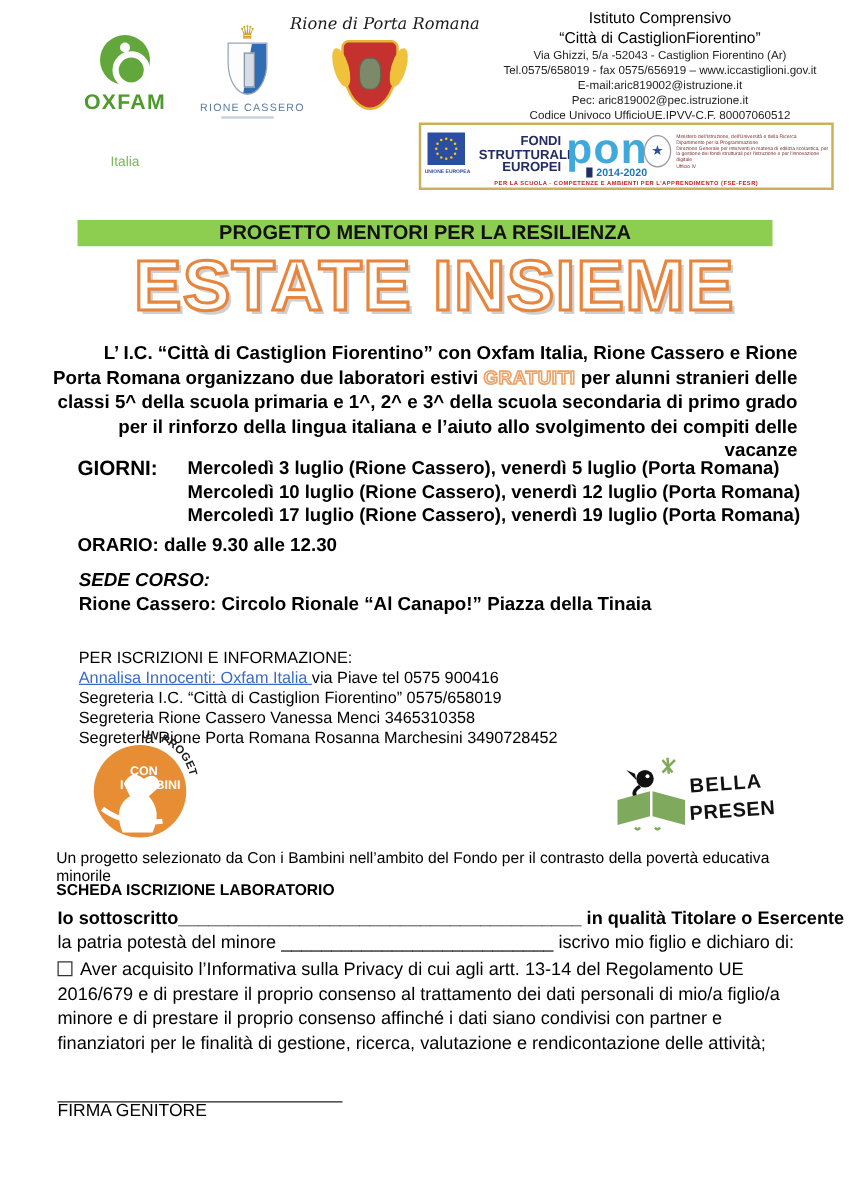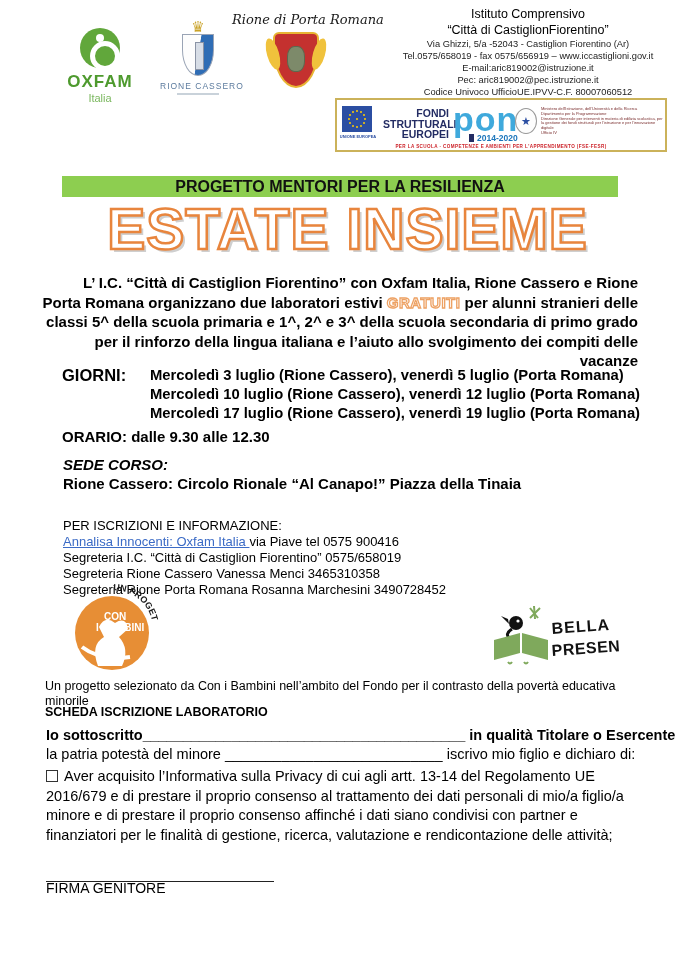--- a/index.html
+++ b/index.html
@@ -8,21 +8,21 @@
     position:relative; width:679px; height:960px; margin:0 auto;
     background:#fff; font-family:"Liberation Sans", sans-serif; color:#000;
     overflow:hidden;
   }
   
   .oxfam { position:absolute; left:58px; top:28px; width:84px; text-align:center; }
   .oxfam-mark { position:relative; width:40px; height:40px; margin:0 auto; border-radius:50%; background:#61A73B; }
   .oxfam-mark::before { content:""; position:absolute; left:10px; top:13px; width:20px; height:20px; border:5px solid #fff; border-radius:50%; }
   .oxfam-mark::after  { content:""; position:absolute; left:16px; top:6px;  width:8px;  height:8px;  border-radius:50%; background:#fff; }
   .oxfam-name { margin-top:4px; font-size:17px; font-weight:bold; letter-spacing:1px; color:#4E9A2E; }
-  .oxfam-sub  { font-size:11px; color:#7CB860; }
+  .oxfam-sub  { font-size:11px; color:#7CB860;margin-top:32px; }
 
   .cassero { position:absolute; left:160px; top:20px; width:76px; text-align:center; }
   .cassero-crown { font-size:15px; line-height:14px; color:#C9A227; }
   .cassero-shield { position:relative; width:32px; height:42px; margin:0 auto;
       background:linear-gradient(100deg,#fdfdfd 49%,#2F6DB5 51%);
       border:1px solid #9aa4b5; border-radius:0 0 16px 16px / 0 0 26px 26px; }
   .cassero-shield::after { content:""; position:absolute; left:12px; top:7px; width:7px; height:26px;
       background:#d7dde6; border:1px solid #8a93a5; }
   .cassero-name { margin-top:5px; font-size:8.5px; letter-spacing:1px; color:#5C7B9E; white-space:nowrap; }
   .cassero-subline { width:42px; height:2px; margin:2px auto 0; background:#c9d2da; }

